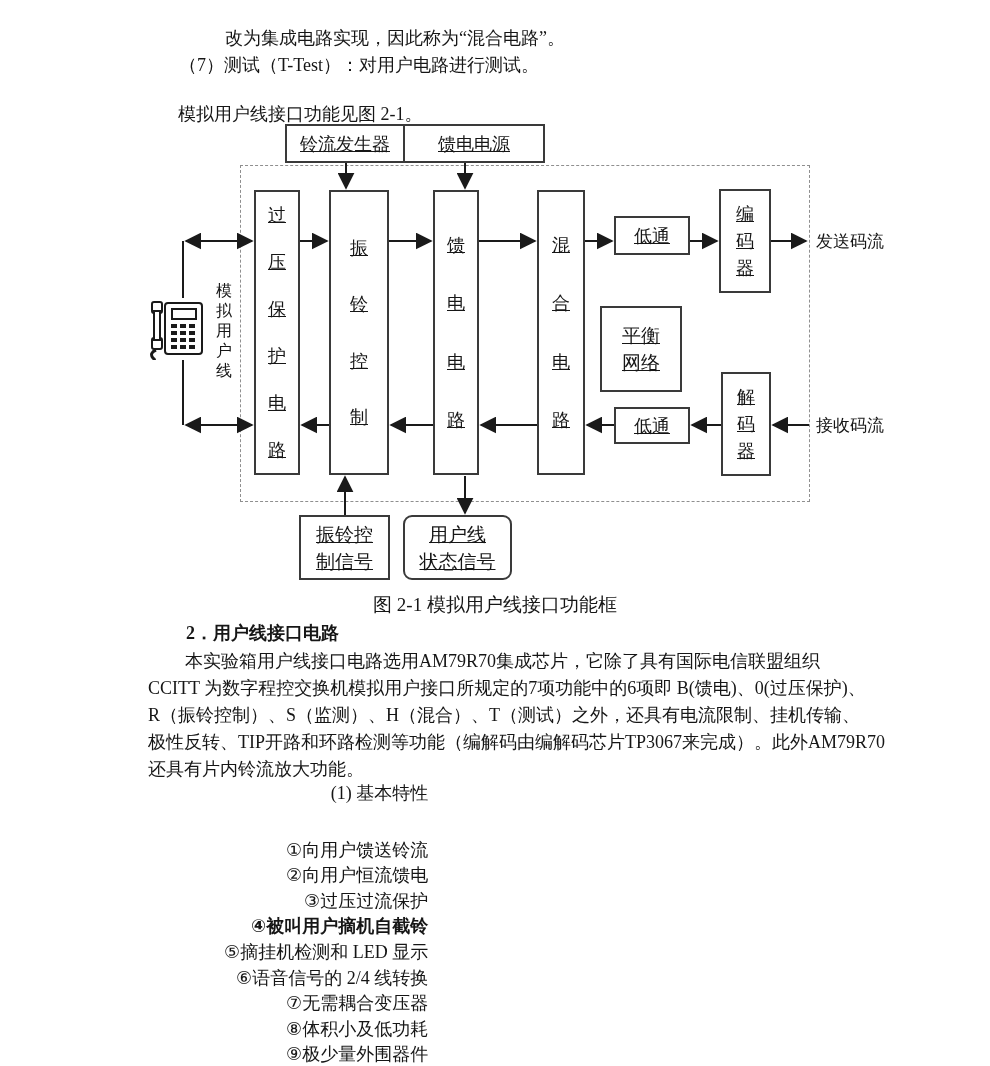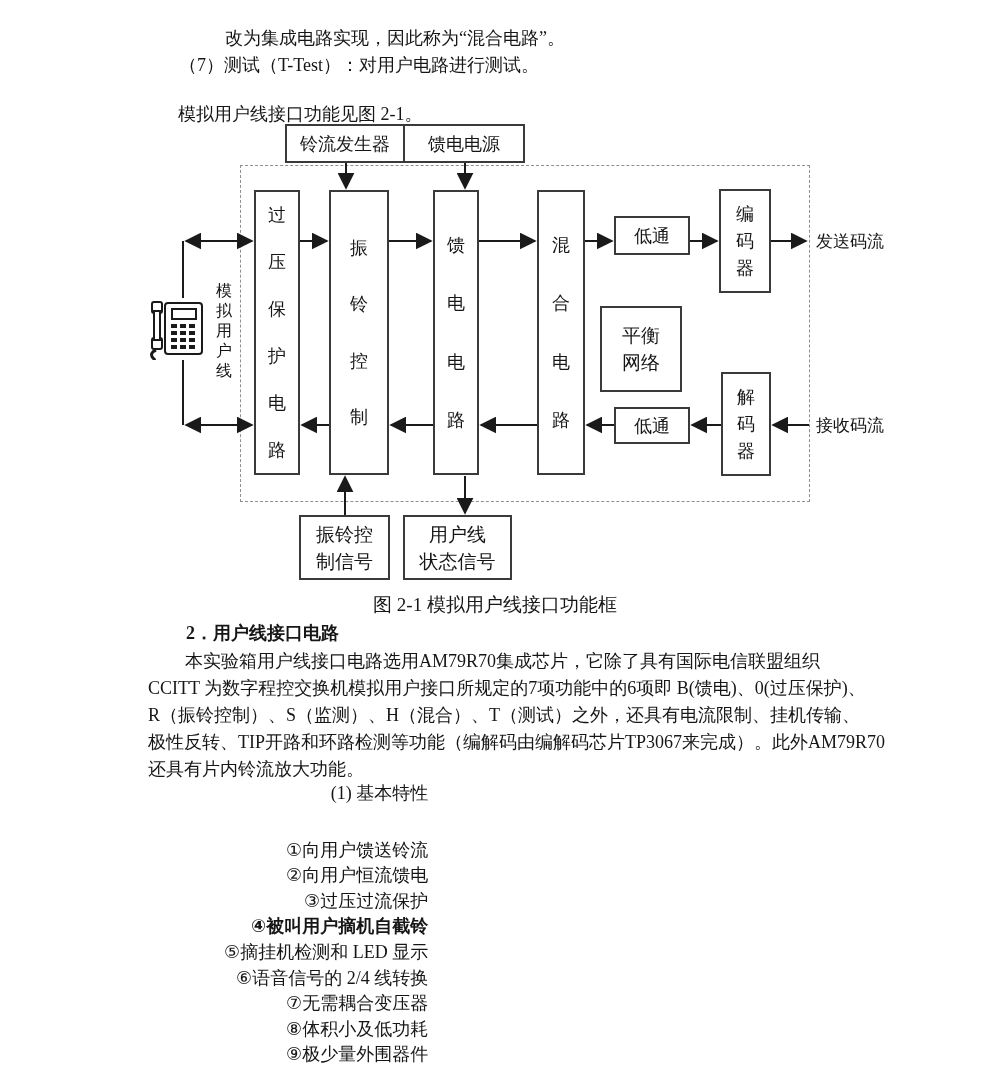--- a/index.html
+++ b/index.html
@@ -11,21 +11,21 @@
   .abs{position:absolute;}
   .txt{font-size:18px;line-height:22px;white-space:nowrap;}
   
   #diagram{position:absolute;left:0;top:115px;width:990px;height:505px;}
   #wires{position:absolute;left:0;top:0;width:990px;height:505px;z-index:1;}
   .dashedbox{
     position:absolute;border:1px dashed #8f8f8f;background:#fff;z-index:0;box-sizing:border-box;
   }
   .box{
     position:absolute;border:2px solid #3a3a3a;background:#fff;z-index:2;box-sizing:border-box;
-    display:flex;align-items:center;justify-content:center;text-align:center;
+    display:flex;align-items:center;justify-content:center;text-align:center;text-decoration:underline;
   }
   .vstack{display:flex;flex-direction:column;justify-content:space-around;align-items:center;height:100%;width:100%;}
   .vstack span{display:block;font-size:18px;line-height:1;}
   .twoline{font-size:19px;line-height:27px;}
   .toplabel{font-size:18px;}
   .sidelabel{font-size:17px;line-height:20px;white-space:nowrap;z-index:2;}
   .vlabel{z-index:2;}
   .vlabel .vstack span{font-size:16px;}
   #caption{width:100%;text-align:center;font-size:19px;top:477px;left:0;z-index:2;}
   #phone{z-index:2;background:#fff;}
@@ -68,21 +68,21 @@
       <line x1="809" y1="310" x2="773" y2="310" marker-end="url(#ah)"></line>
       <line x1="183" y1="126" x2="183" y2="310"></line>
       <line x1="345" y1="400" x2="345" y2="362" marker-end="url(#ah)"></line>
       <line x1="465" y1="361" x2="465" y2="398" marker-end="url(#ah)"></line>
     </g>
   </svg>
 
   <div class="box" style="left:285px;top:9px;width:120px;height:39px;">
     <span class="toplabel">铃流发生器</span>
   </div>
-  <div class="box" style="left:403px;top:9px;width:122px;height:39px;">
+  <div class="box" style="left:403px;top:9px;width:142px;height:39px;">
     <span class="toplabel">馈电电源</span>
   </div>
 
   <div class="box" style="left:254px;top:75px;width:46px;height:285px;">
     <div class="vstack">
       <span>过</span>
         <span>压</span>
         <span>保</span>
         <span>护</span>
         <span>电</span>
@@ -140,21 +140,21 @@
         <span>器</span>
     </div>
   </div>
 
   <div class="box" style="left:299px;top:400px;width:91px;height:65px;">
     <div class="twoline">
       <div>振铃控</div>
       <div>制信号</div>
     </div>
   </div>
-  <div class="box" style="left:403px;top:400px;width:109px;height:65px;">
+  <div class="box" style="left:403px;top:400px;width:109px;height:65px;border-radius:9px;">
     <div class="twoline">
       <div>用户线</div>
       <div>状态信号</div>
     </div>
   </div>
 
   <div id="phone" class="abs" style="left:148px;top:183px;width:58px;height:62px;">
     <svg width="58" height="62" viewBox="0 0 58 62">
       <g stroke="#1a1a1a" stroke-width="2" fill="none">
         <rect x="17" y="5" width="37" height="51" rx="3"></rect>

